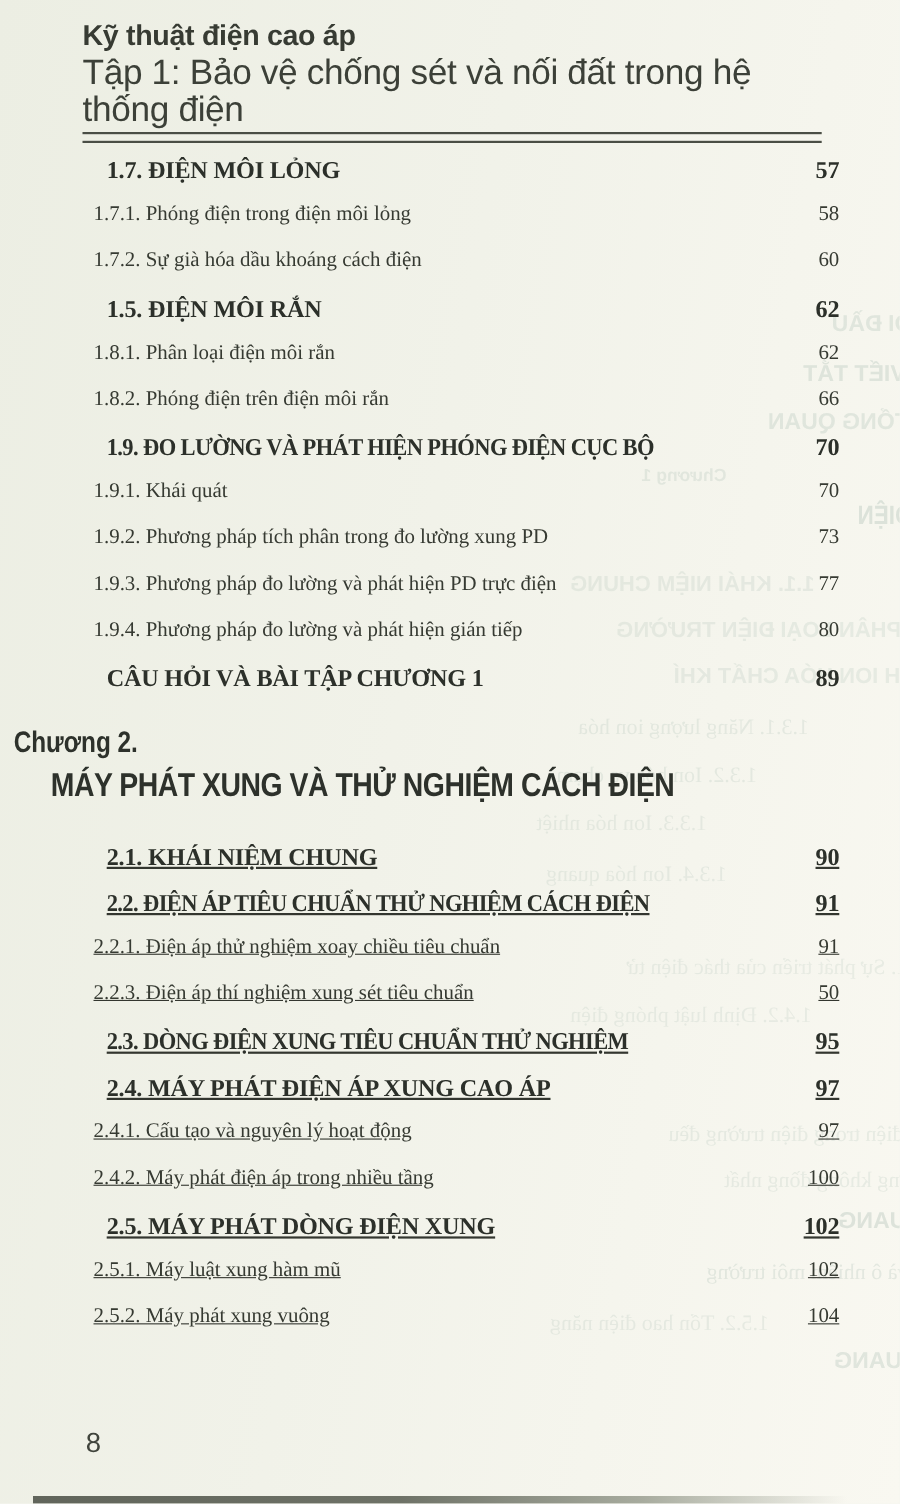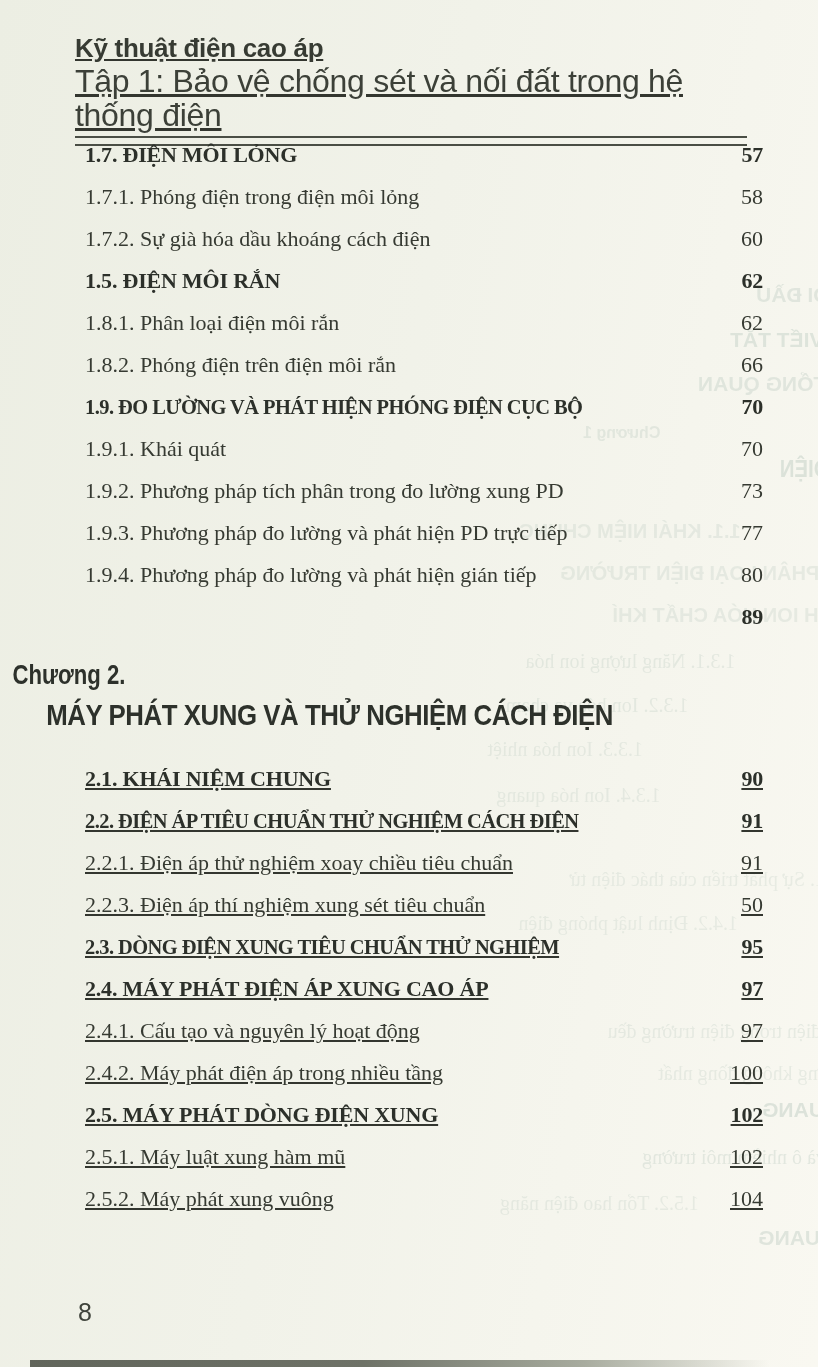--- a/index.html
+++ b/index.html
@@ -6,36 +6,36 @@
   .page{
     position:relative;
     width:818px;height:1367px;
     background:linear-gradient(100deg,#ecEEe3 0%,#f1f2e9 45%,#f9f8f1 100%);
     background-color:#f0f1e8;
     overflow:hidden;
     font-family:"Liberation Serif","DejaVu Serif",serif;
     color:#33362f;
   }
   
-  .running-head{position:absolute;top:32px;left:75px;width:672px;text-decoration:underline;}
+  .running-head{position:absolute;top:16px;left:75px;width:672px;}
   .rh-line1{font-family:"Liberation Sans","DejaVu Sans",sans-serif;font-weight:bold;
     font-size:26px;line-height:32px;color:#373b33;letter-spacing:-0.3px;}
   .rh-line2{font-family:"Liberation Sans","DejaVu Sans",sans-serif;font-weight:normal;
     font-size:32px;line-height:34px;color:#3c4038;letter-spacing:-0.3px;}
   .rh-rule{margin-top:4px;height:6px;
     border-top:2px solid #4a4e45;border-bottom:2px solid #4a4e45;}
   
   .toc{position:absolute;left:85px;width:678px;}
   .toc-part1{top:142px;}
   .toc-part2{top:766px;text-decoration:underline;}
   .toc-row{display:flex;align-items:baseline;height:42px;white-space:nowrap;}
   .toc-row .t{overflow:visible;}
   .toc-row .p{margin-left:auto;padding-left:12px;}
-  .lvl1{font-weight:bold;font-size:22px;color:#2c302a;letter-spacing:-0.2px;}
-  .lvl2{font-weight:normal;font-size:22px;color:#363a32;}
+  .lvl1{font-weight:bold;font-size:22px;color:#2c302a;letter-spacing:-0.2px;margin-left:12px;}
+  .lvl2{font-weight:normal;font-size:19px;color:#363a32;}
   .lvl1.long .t{display:inline-block;transform:scaleX(0.93);transform-origin:left center;letter-spacing:-0.6px;}
   
   .chap{position:absolute;left:0;width:818px;text-align:left;}
   .chap-kicker{top:660px;}
   .chap-title{top:666px;margin-top:32px;}
   .display{font-family:"Liberation Sans","DejaVu Sans",sans-serif;font-weight:bold;color:#2d312b;}
   .chap-kicker .display{display:inline-block;font-size:27px;transform:scaleX(0.82);letter-spacing:0px;}
   .chap-title .display{display:inline-block;font-size:30px;transform:scaleX(0.86);letter-spacing:-0.5px;}
   
   .folio{position:absolute;left:78px;top:1298px;
@@ -114,28 +114,29 @@
       </div>
       <div class="toc-row lvl2">
         <span class="t">1.9.1. Khái quát</span>
         <span class="p">70</span>
       </div>
       <div class="toc-row lvl2">
         <span class="t">1.9.2. Phương pháp tích phân trong đo lường xung PD</span>
         <span class="p">73</span>
       </div>
       <div class="toc-row lvl2">
-        <span class="t">1.9.3. Phương pháp đo lường và phát hiện PD trực tiếp</span>
+        <span class="t">1.9.3. Phương pháp đo lường và phát hiện PD trực điện</span>
         <span class="p">77</span>
       </div>
       <div class="toc-row lvl2">
         <span class="t">1.9.4. Phương pháp đo lường và phát hiện gián tiếp</span>
         <span class="p">80</span>
       </div>
       <div class="toc-row lvl1">
+        <span class="t">CÂU HỎI VÀ BÀI TẬP CHƯƠNG 1</span>
         <span class="p">89</span>
       </div>
     </div>
 
   <div class="chap chap-kicker">
     <span class="display">Chương 2.</span>
   </div>
   <div class="chap chap-title">
     <span class="display">MÁY PHÁT XUNG VÀ THỬ NGHIỆM CÁCH ĐIỆN</span>
   </div>

